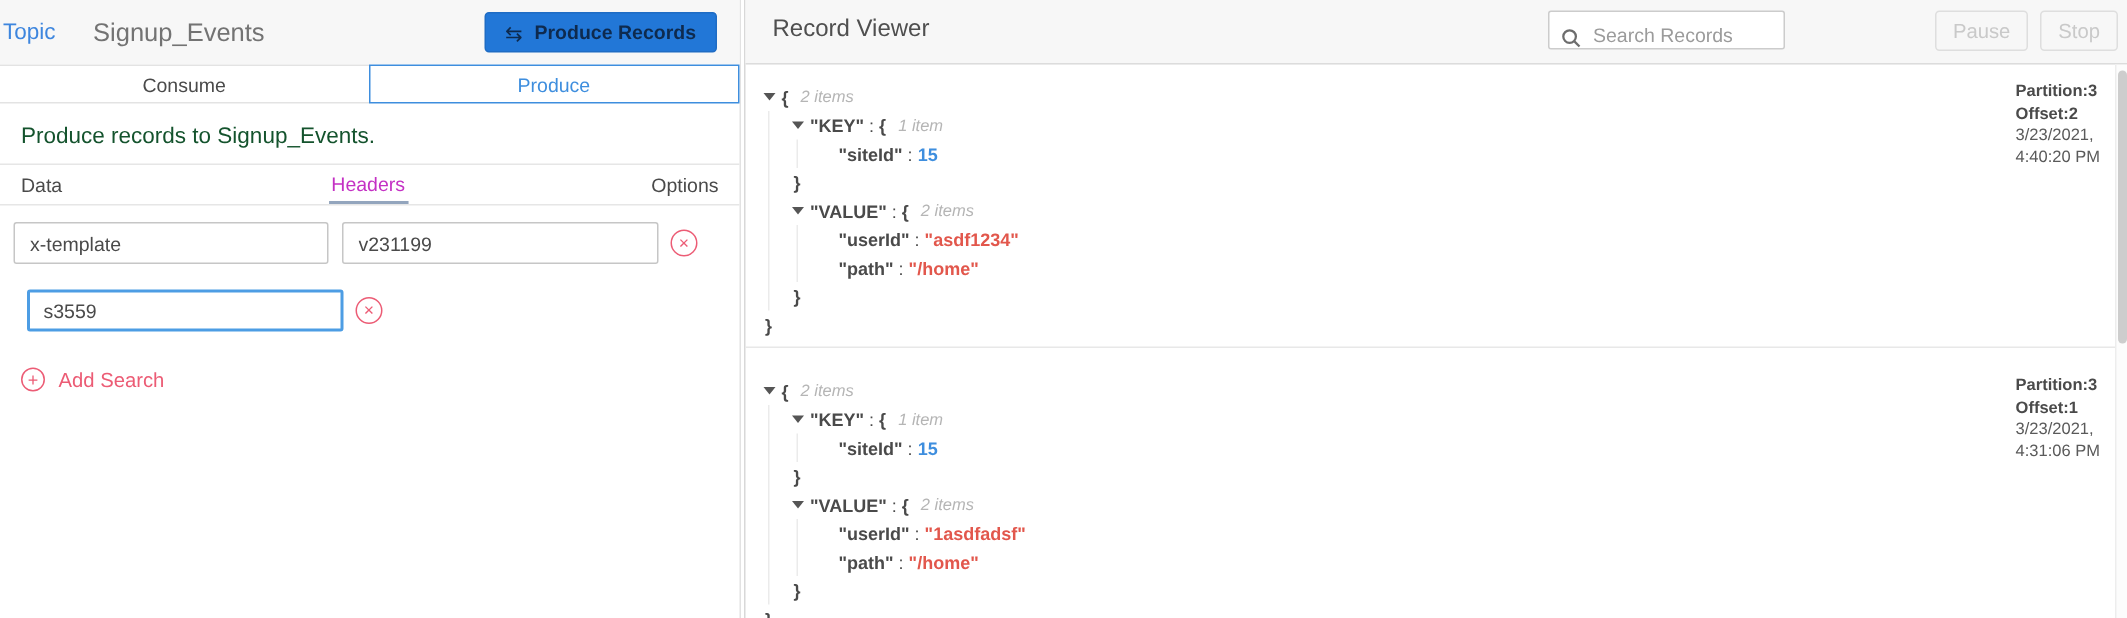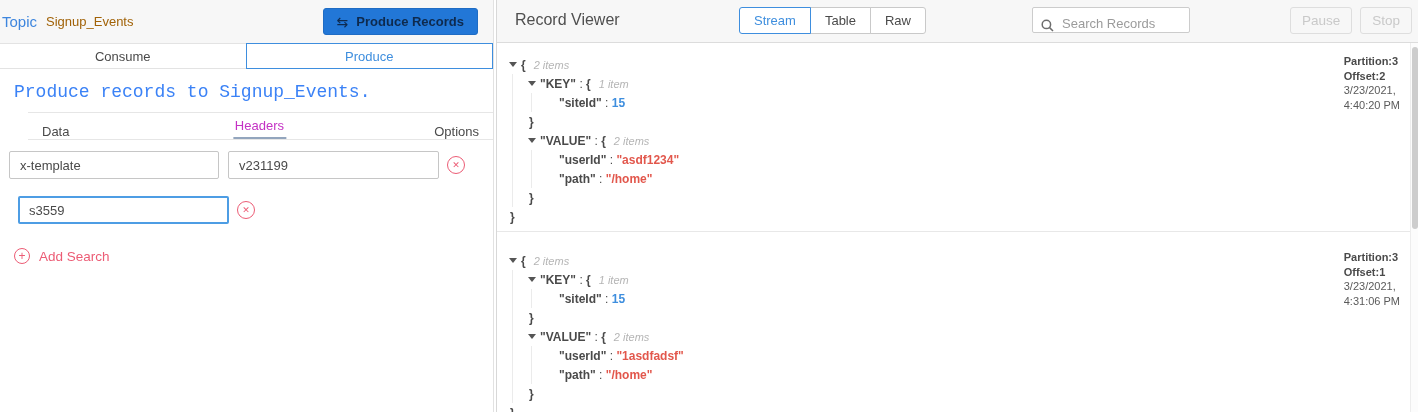--- a/index.html
+++ b/index.html
@@ -10,41 +10,41 @@
   }
   .app { display:flex; width:1418px; height:412px; }
 
   
   .left-panel { width:494px; flex:none; position:relative; background:#fff; border-right:1px solid #e2e2e2; }
   .topic-header {
     height:43px; background:#f7f7f7; display:flex; align-items:center;
     padding:0 15px 0 2px;
   }
   .topic-label { color:#3e86de; font-size:15px; margin-right:9px; }
-  .topic-name { color:#a16207; font-size:13px; }
+  .topic-name { color:#737373; font-size:17px;margin-left:16px; }
   .produce-btn {
     margin-left:auto; height:27px; padding:0 13px; background:#2277d7;
     border:1px solid #1f6cc4; border-radius:3px; display:flex; align-items:center; gap:8px;
     font-family:inherit; font-size:13px; font-weight:bold; color:#0e2a4e; cursor:pointer;
   }
   .produce-btn .arrows { font-size:14px; font-weight:normal; line-height:1; }
 
   .tabs { display:flex; height:26px; }
   .tab {
     flex:1; display:flex; align-items:center; justify-content:center;
     font-size:13px; color:#4a4a4a; background:#fff; cursor:pointer;
     border-top:1px solid #e3e3e3; border-bottom:1px solid #e3e3e3;
   }
   .tab.active { border:1px solid #3e8ede; color:#3e8ede; }
 
-  .description { padding:13px 14px 10px 14px; font-size:18px; color:#3b82f6;font-family:Liberation Mono, monospace; }
+  .description { padding:13px 14px 10px 14px; font-size:15px; color:#14532d; }
 
   .subtabs {
     height:28px; border-top:1px solid #e6e6e6; border-bottom:1px solid #e6e6e6;
-    display:flex; align-items:flex-end; padding:0 14px; position:relative; font-size:13px;margin-left:28px;
+    display:flex; align-items:center; padding:0 14px; position:relative; font-size:13px;
   }
   .subtab { cursor:pointer; color:#4a4a4a; }
   .subtab-headers {
     position:absolute; left:50%; transform:translateX(-52%);
     color:#c431c4; height:100%; display:flex; align-items:center; border-bottom:2px solid #93a5bd;
     padding:0 2px;
   }
   .subtab-options { margin-left:auto; }
 
   .header-row { display:flex; align-items:center; margin:11px 9px 0 9px; }
@@ -170,25 +170,20 @@
     <div class="add-header">
       <span class="add-icon">+</span>
       <span>Add Search</span>
     </div>
   </div>
 
   <div class="right-panel">
     <div class="viewer-header">
       <span class="viewer-title">Record Viewer</span>
 
-      <div class="segmented">
-        <button class="seg-btn active">Stream</button>
-        <button class="seg-btn">Table</button>
-        <button class="seg-btn">Raw</button>
-      </div>
 
       <div class="search-box">
         <svg width="13" height="13" viewBox="0 0 13 13">
           <circle cx="5.4" cy="5.4" r="4.2" fill="none" stroke="#6d6d6d" stroke-width="1.5"></circle>
           <line x1="8.6" y1="8.6" x2="12" y2="12" stroke="#6d6d6d" stroke-width="1.5"></line>
         </svg>
         <input class="search-input" placeholder="Search Records" style="">
       </div>
 
       <div class="header-actions">

